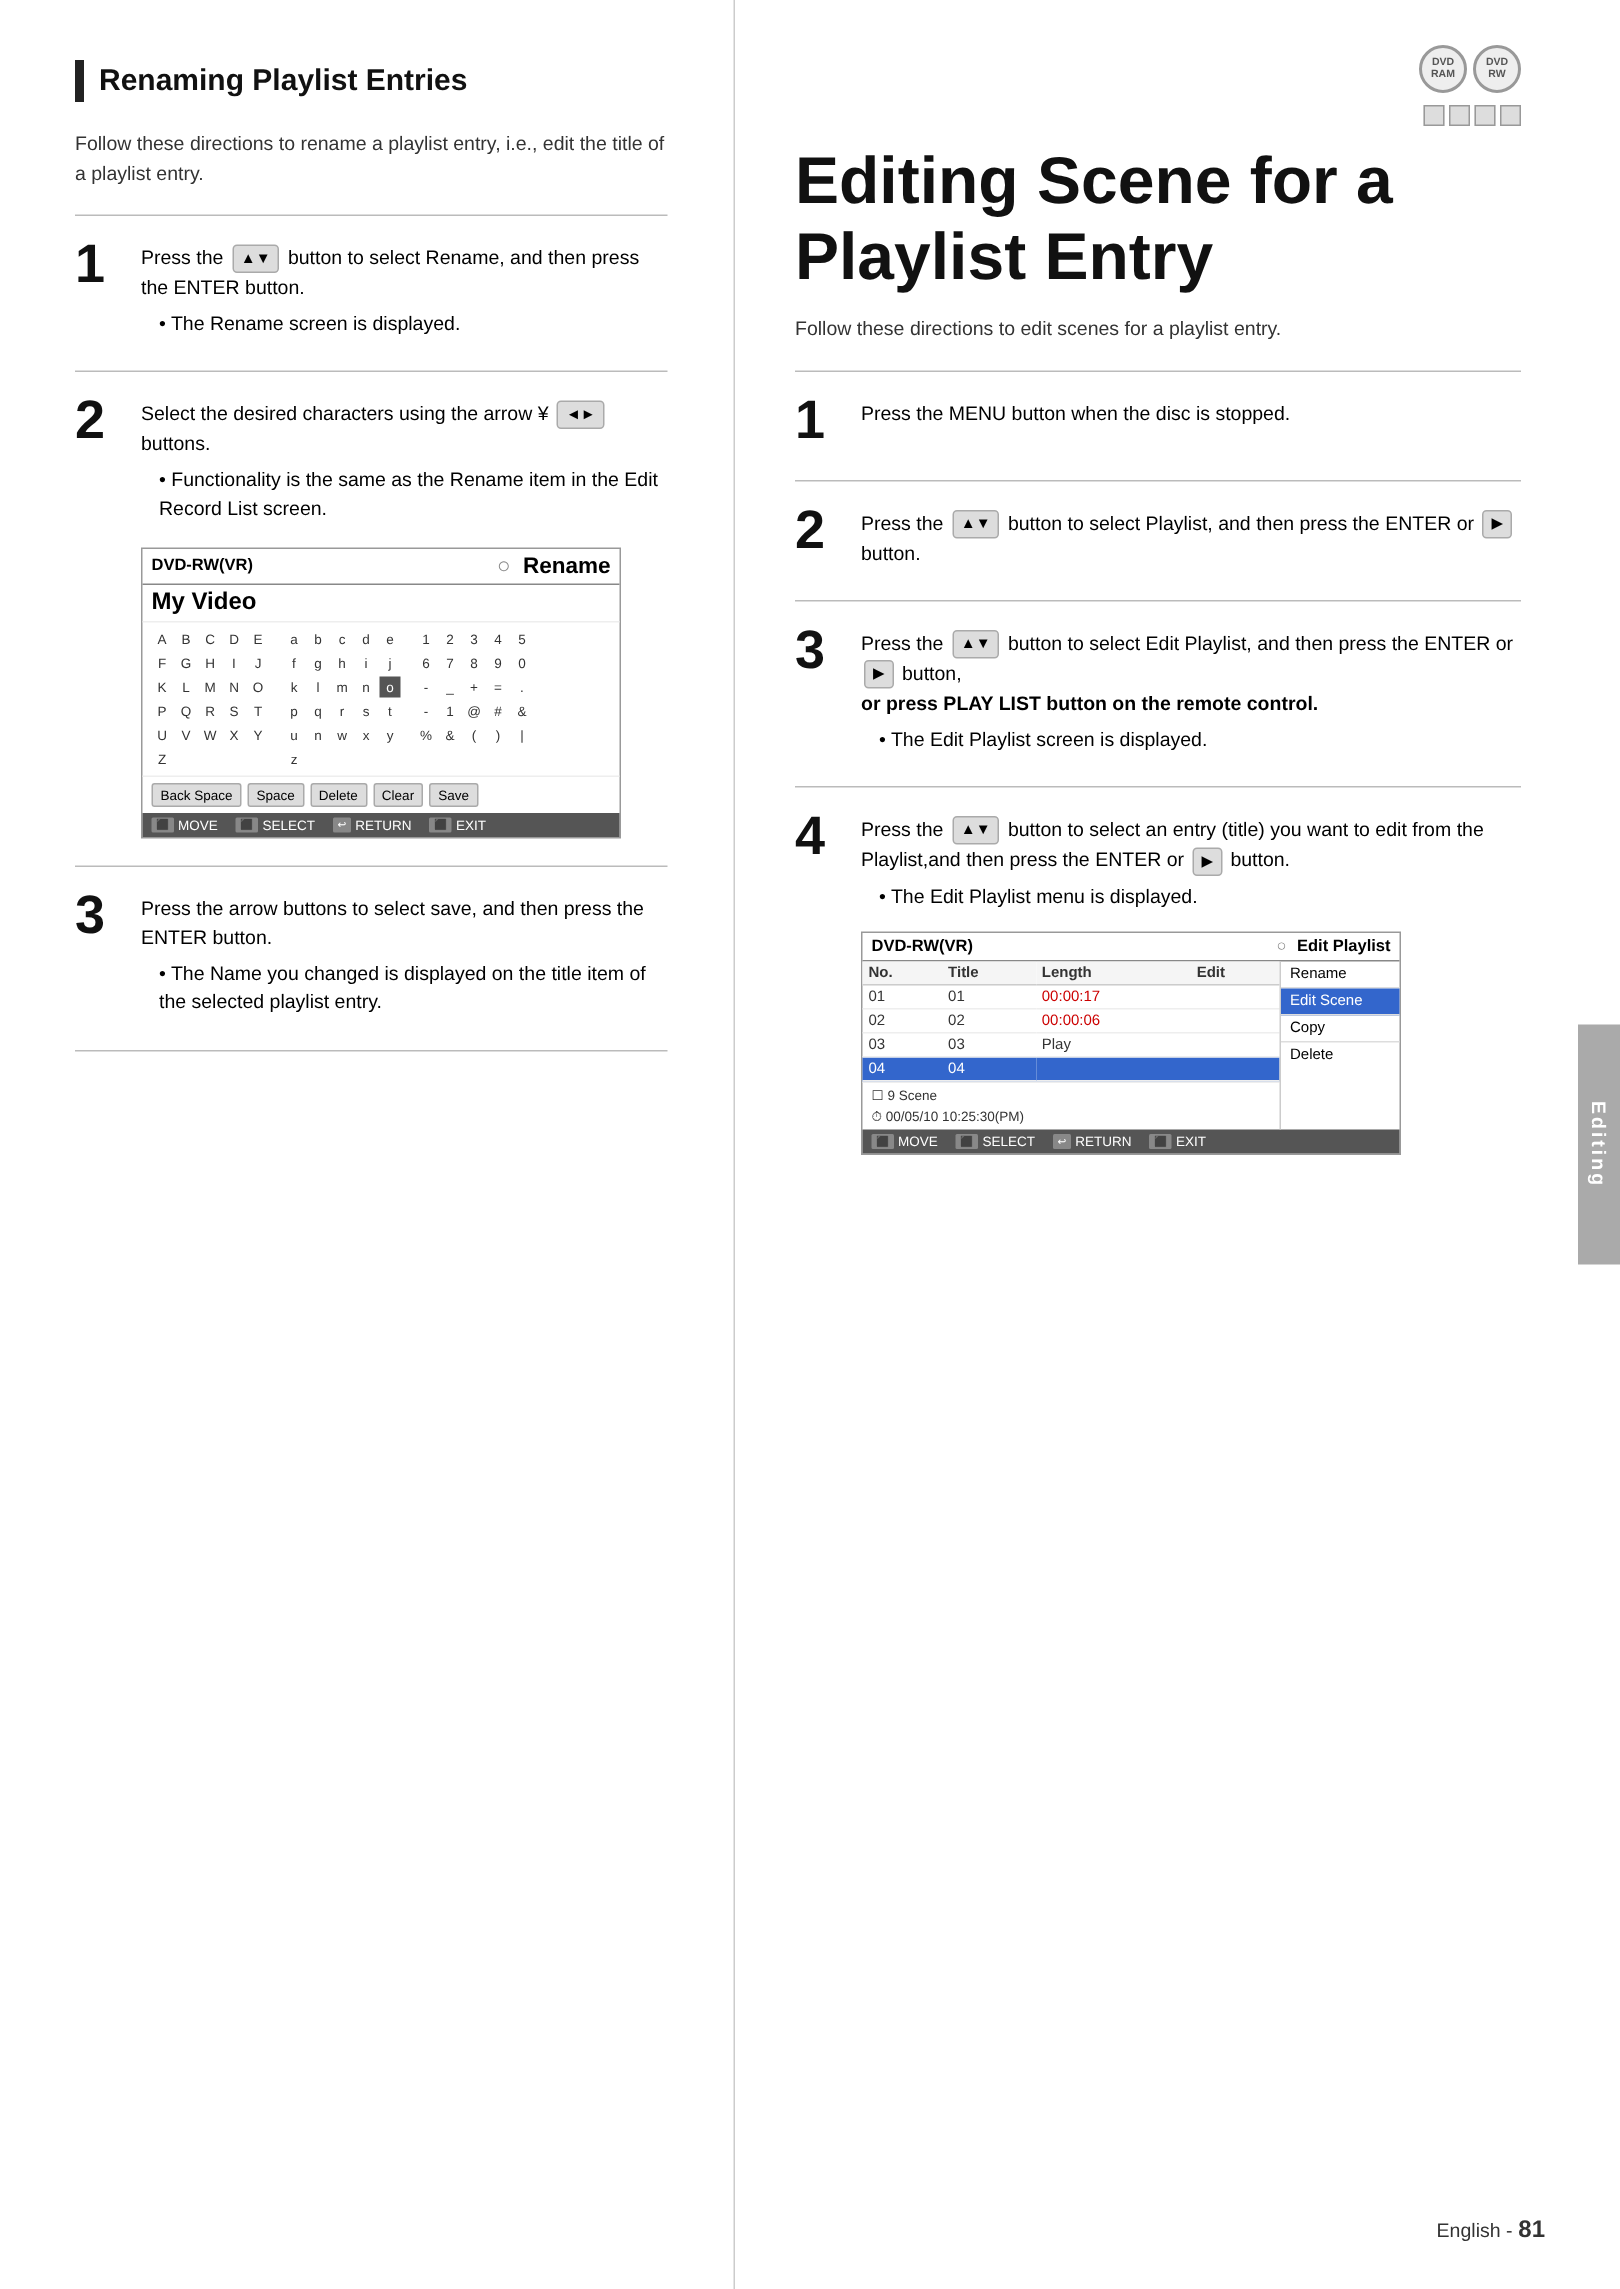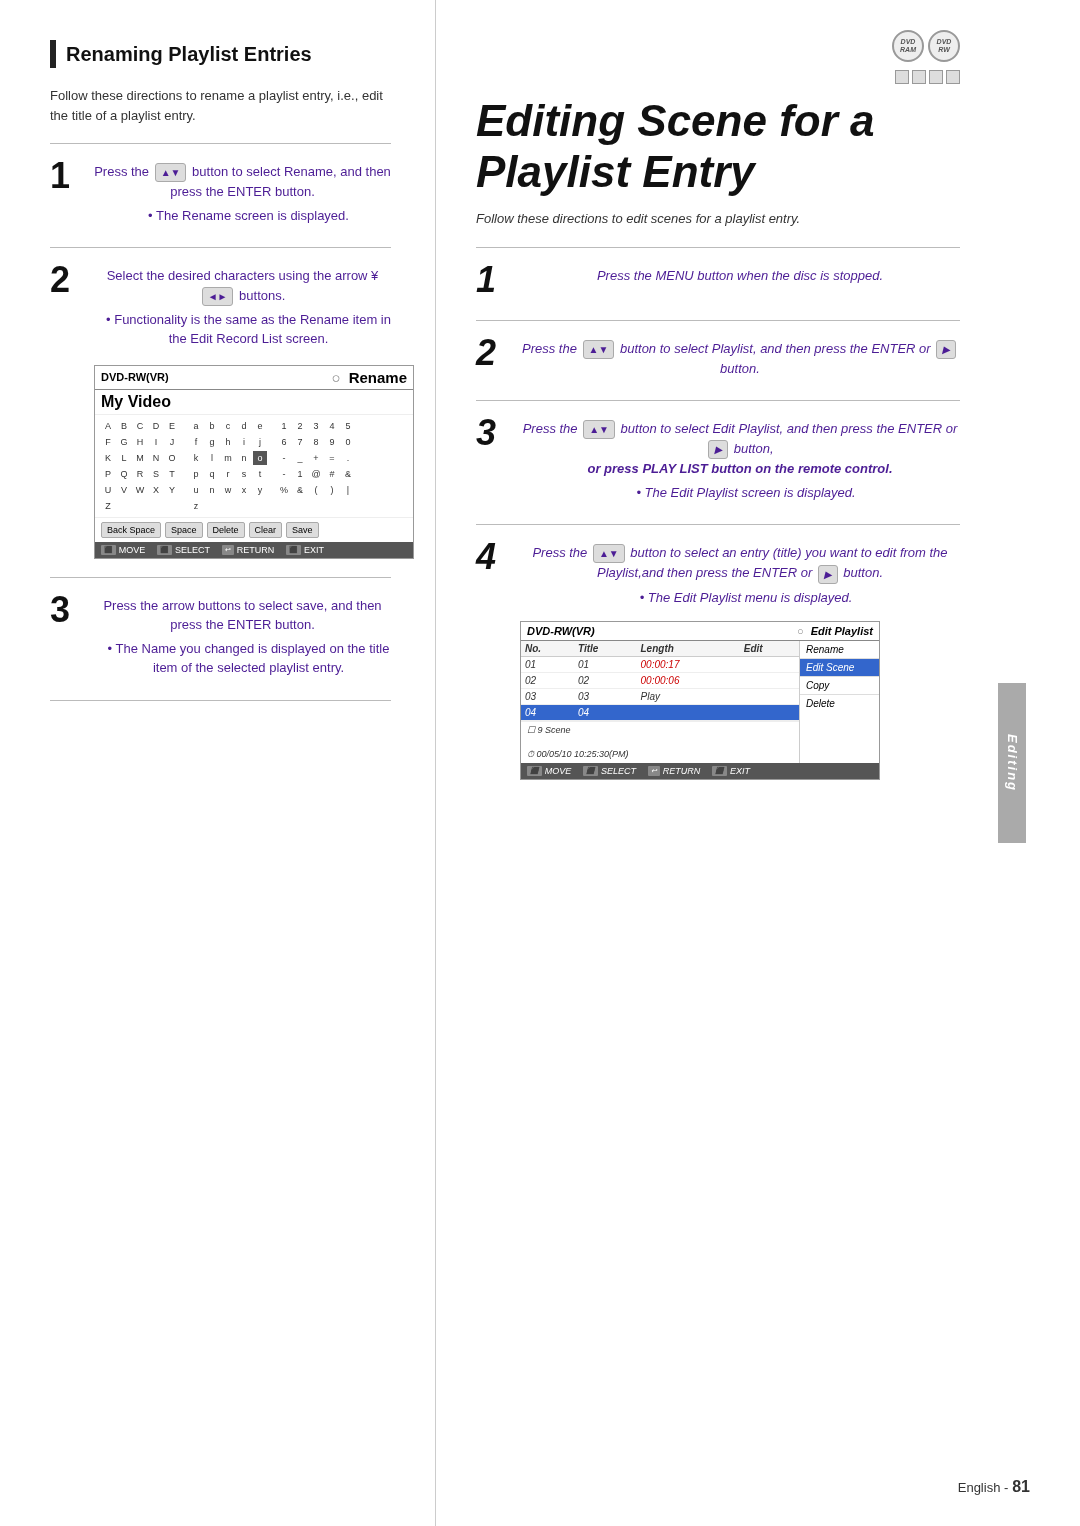--- a/index.html
+++ b/index.html
@@ -14,31 +14,30 @@
 
     .page-container {
       display: flex;
       width: 1080px;
       min-height: 1526px;
       position: relative;
     }
 
     
     .left-col {
-      width: 436px;
+      width: 490px;
       padding: 40px 44px 40px 50px;
       border-right: 1px solid #ccc;
     }
 
     
     .right-col {
       width: 590px;
       padding: 30px 66px 40px 40px;
       position: relative;
-      font-style: italic;
     }
 
     
     .side-tab {
       position: absolute;
       right: 0;
       top: 50%;
       transform: translateY(-50%);
       width: 28px;
       background: #aaa;
@@ -106,23 +105,22 @@
       font-size: 36px;
       font-weight: bold;
       color: #111;
       min-width: 44px;
       line-height: 1;
       margin-top: -4px;
     }
     .step-content {
       flex: 1;
       font-size: 13px;
-      color: #4c1d95;
+      color: #000000;
       line-height: 1.5;
-      text-align: center;
     }
     .step-content .bold {
       font-weight: bold;
     }
     .step-content ul {
       list-style: none;
       padding-left: 12px;
       margin-top: 4px;
     }
     .step-content ul li::before {
@@ -284,21 +282,21 @@
       margin-left: 33px;
     }
     .ep-table td.time { color: #cc0000; }
     .ep-bottom-area {
       padding: 3px 6px;
       font-size: 9px;
       color: #333;
       border-top: 1px solid #eee;
       display: flex;
       flex-direction: column;
-      gap: 14px;
+      gap: 4px;
     }
     .ep-footer {
       background: #555;
       color: #fff;
       font-size: 9px;
       padding: 3px 6px;
       display: flex;
       gap: 12px;
     }
     .ep-footer-item {

